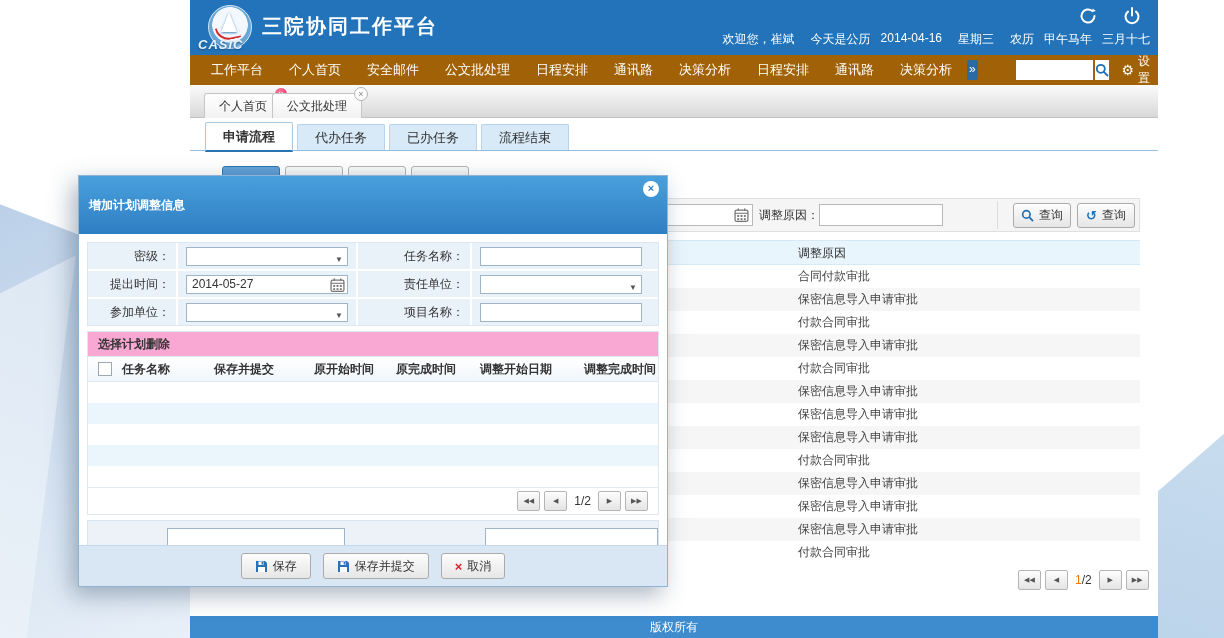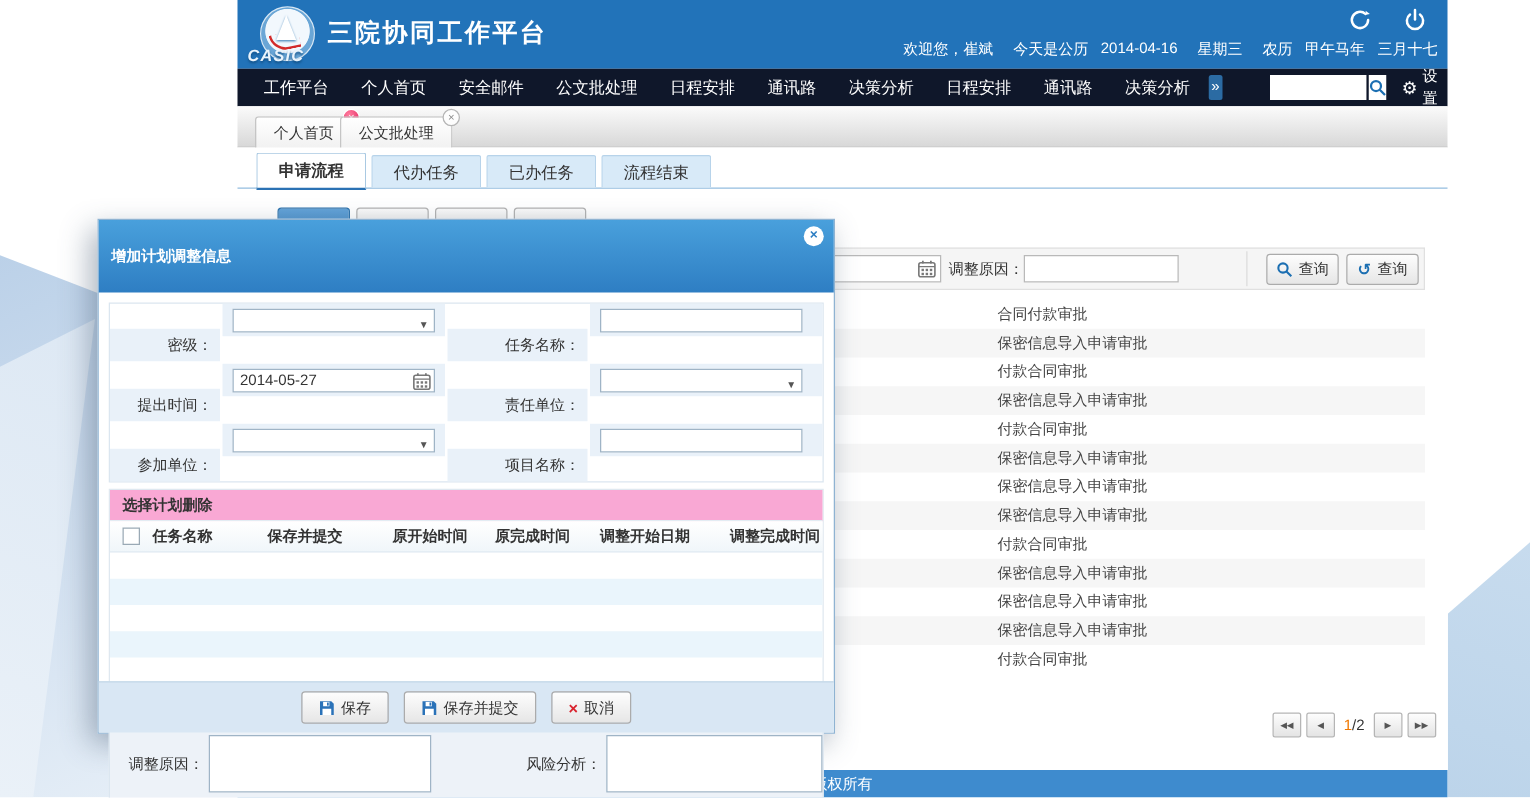--- a/index.html
+++ b/index.html
@@ -28,21 +28,21 @@
   .logo-swoosh{position:absolute;left:16px;top:22px;width:22px;height:12px;border:2.5px solid #d22a2a;
     border-top:none;border-right:none;border-radius:0 0 0 14px;transform:rotate(-12deg);}
   .logo-word{position:absolute;left:-2px;bottom:0;color:#eaf4fc;font-style:italic;font-weight:bold;
     font-size:13px;letter-spacing:1px;text-shadow:0 1px 2px #114f84;}
   .app-title{position:absolute;left:72px;top:13px;color:#fff;font-size:20px;font-weight:bold;letter-spacing:2px;}
   .hdr-icons{position:absolute;right:16px;top:6px;display:flex;gap:24px;}
   .hdr-icon{width:20px;height:20px;cursor:pointer;}
   .welcome-row{position:absolute;right:8px;bottom:7px;color:#fff;display:flex;gap:16px;white-space:nowrap;}
   .welcome-row .grp{display:flex;gap:10px;justify-content:space-between;}
   
-  .nav{position:absolute;left:0;top:55px;right:0;height:30px;background:#0f172a;display:flex;align-items:center;padding:0 8px;box-sizing:border-box;}
+  .nav{position:absolute;left:0;top:55px;right:0;height:30px;background:#a16207;display:flex;align-items:center;padding:0 8px;box-sizing:border-box;}
   .nav-item{color:#fff;font-size:13px;padding:0 13px;line-height:30px;cursor:pointer;white-space:nowrap;}
   .nav-more{background:#2b6ba3;color:#fff;width:20px;height:20px;border-radius:2px;text-align:center;
     line-height:19px;font-size:12px;cursor:pointer;margin-left:2px;}
   .nav-search{margin-left:38px;width:142px;height:20px;background:#fff;border:1px solid #fff;box-sizing:border-box;}
   .nav-search-btn{width:26px;height:20px;background:#fff;margin-left:2px;display:flex;align-items:center;justify-content:center;cursor:pointer;}
   .nav-settings{color:#fff;margin-left:12px;display:flex;align-items:center;gap:4px;cursor:pointer;}
   .gear-glyph{font-size:14px;line-height:14px;}
   
   .tabstrip{position:absolute;left:0;top:85px;right:0;height:33px;
     background:linear-gradient(#fbfbfb,#d8d8d8);border-bottom:1px solid #c2c2c2;box-sizing:border-box;}
@@ -93,21 +93,21 @@
   
   .modal{position:absolute;left:78px;top:175px;width:590px;height:412px;background:#fff;z-index:20;
     border:1px solid #8fb3d2;box-shadow:-6px 8px 22px rgba(70,90,115,.45);box-sizing:border-box;}
   .modal-title{height:26px;background:linear-gradient(#49a0dc,#2e7ec3);color:#fff;font-weight:bold;
     line-height:26px;padding:16px 10px;position:relative;}
   .modal-close{position:absolute;right:8px;top:5px;width:16px;height:16px;border-radius:50%;background:#fff;
     color:#2f7fc3;font-size:11px;font-weight:bold;text-align:center;line-height:15px;cursor:pointer;}
   .modal-body{padding:8px;}
   .m-form{display:grid;grid-template-columns:88px 178px 112px 1fr;gap:2px;border:1px solid #dbe6f0;background:#fff;}
   .m-cell{background:#e9f1f9;height:26px;display:flex;align-items:center;}
-  .m-cell.lab{justify-content:flex-end;padding-right:6px;color:#333;margin-top:20px;}
+  .m-cell.lab{justify-content:flex-end;padding-right:6px;color:#333;}
   .m-cell.fld{padding-left:8px;}
   .m-input,.m-select,.m-date{width:162px;height:19px;background:#fff;border:1px solid #9fb4c6;
     box-sizing:border-box;position:relative;font-size:12px;line-height:17px;padding-left:5px;cursor:text;}
   .m-select{cursor:pointer;}
   .m-select .arrow{position:absolute;right:4px;top:3px;font-size:8px;color:#555;}
   .m-date .cal{position:absolute;right:2px;top:1px;}
   .m-tablebox{margin-top:5px;border:1px solid #dfe8f0;}
   .m-toolbar{height:24px;display:flex;align-items:center;padding-left:10px;font-weight:bold;
     color:#333;background:#f9a8d4;border-bottom:1px solid #e3ecf3;}
   .m-toolbar span{cursor:pointer;}
@@ -250,20 +250,21 @@
         </svg>
         <span>查询</span>
       </div>
       <div class="btn f-btn2">
         <span class="refresh-glyph">↺</span>
         <span>查询</span>
       </div>
     </div>
 
     <div class="main-table">
+      <div class="mt-header">调整原因</div>
       <div class="mt-row">合同付款审批</div>
       <div class="mt-row alt">保密信息导入申请审批</div>
       <div class="mt-row">付款合同审批</div>
       <div class="mt-row alt">保密信息导入申请审批</div>
       <div class="mt-row">付款合同审批</div>
       <div class="mt-row alt">保密信息导入申请审批</div>
       <div class="mt-row">保密信息导入申请审批</div>
       <div class="mt-row alt">保密信息导入申请审批</div>
       <div class="mt-row">付款合同审批</div>
       <div class="mt-row alt">保密信息导入申请审批</div>

